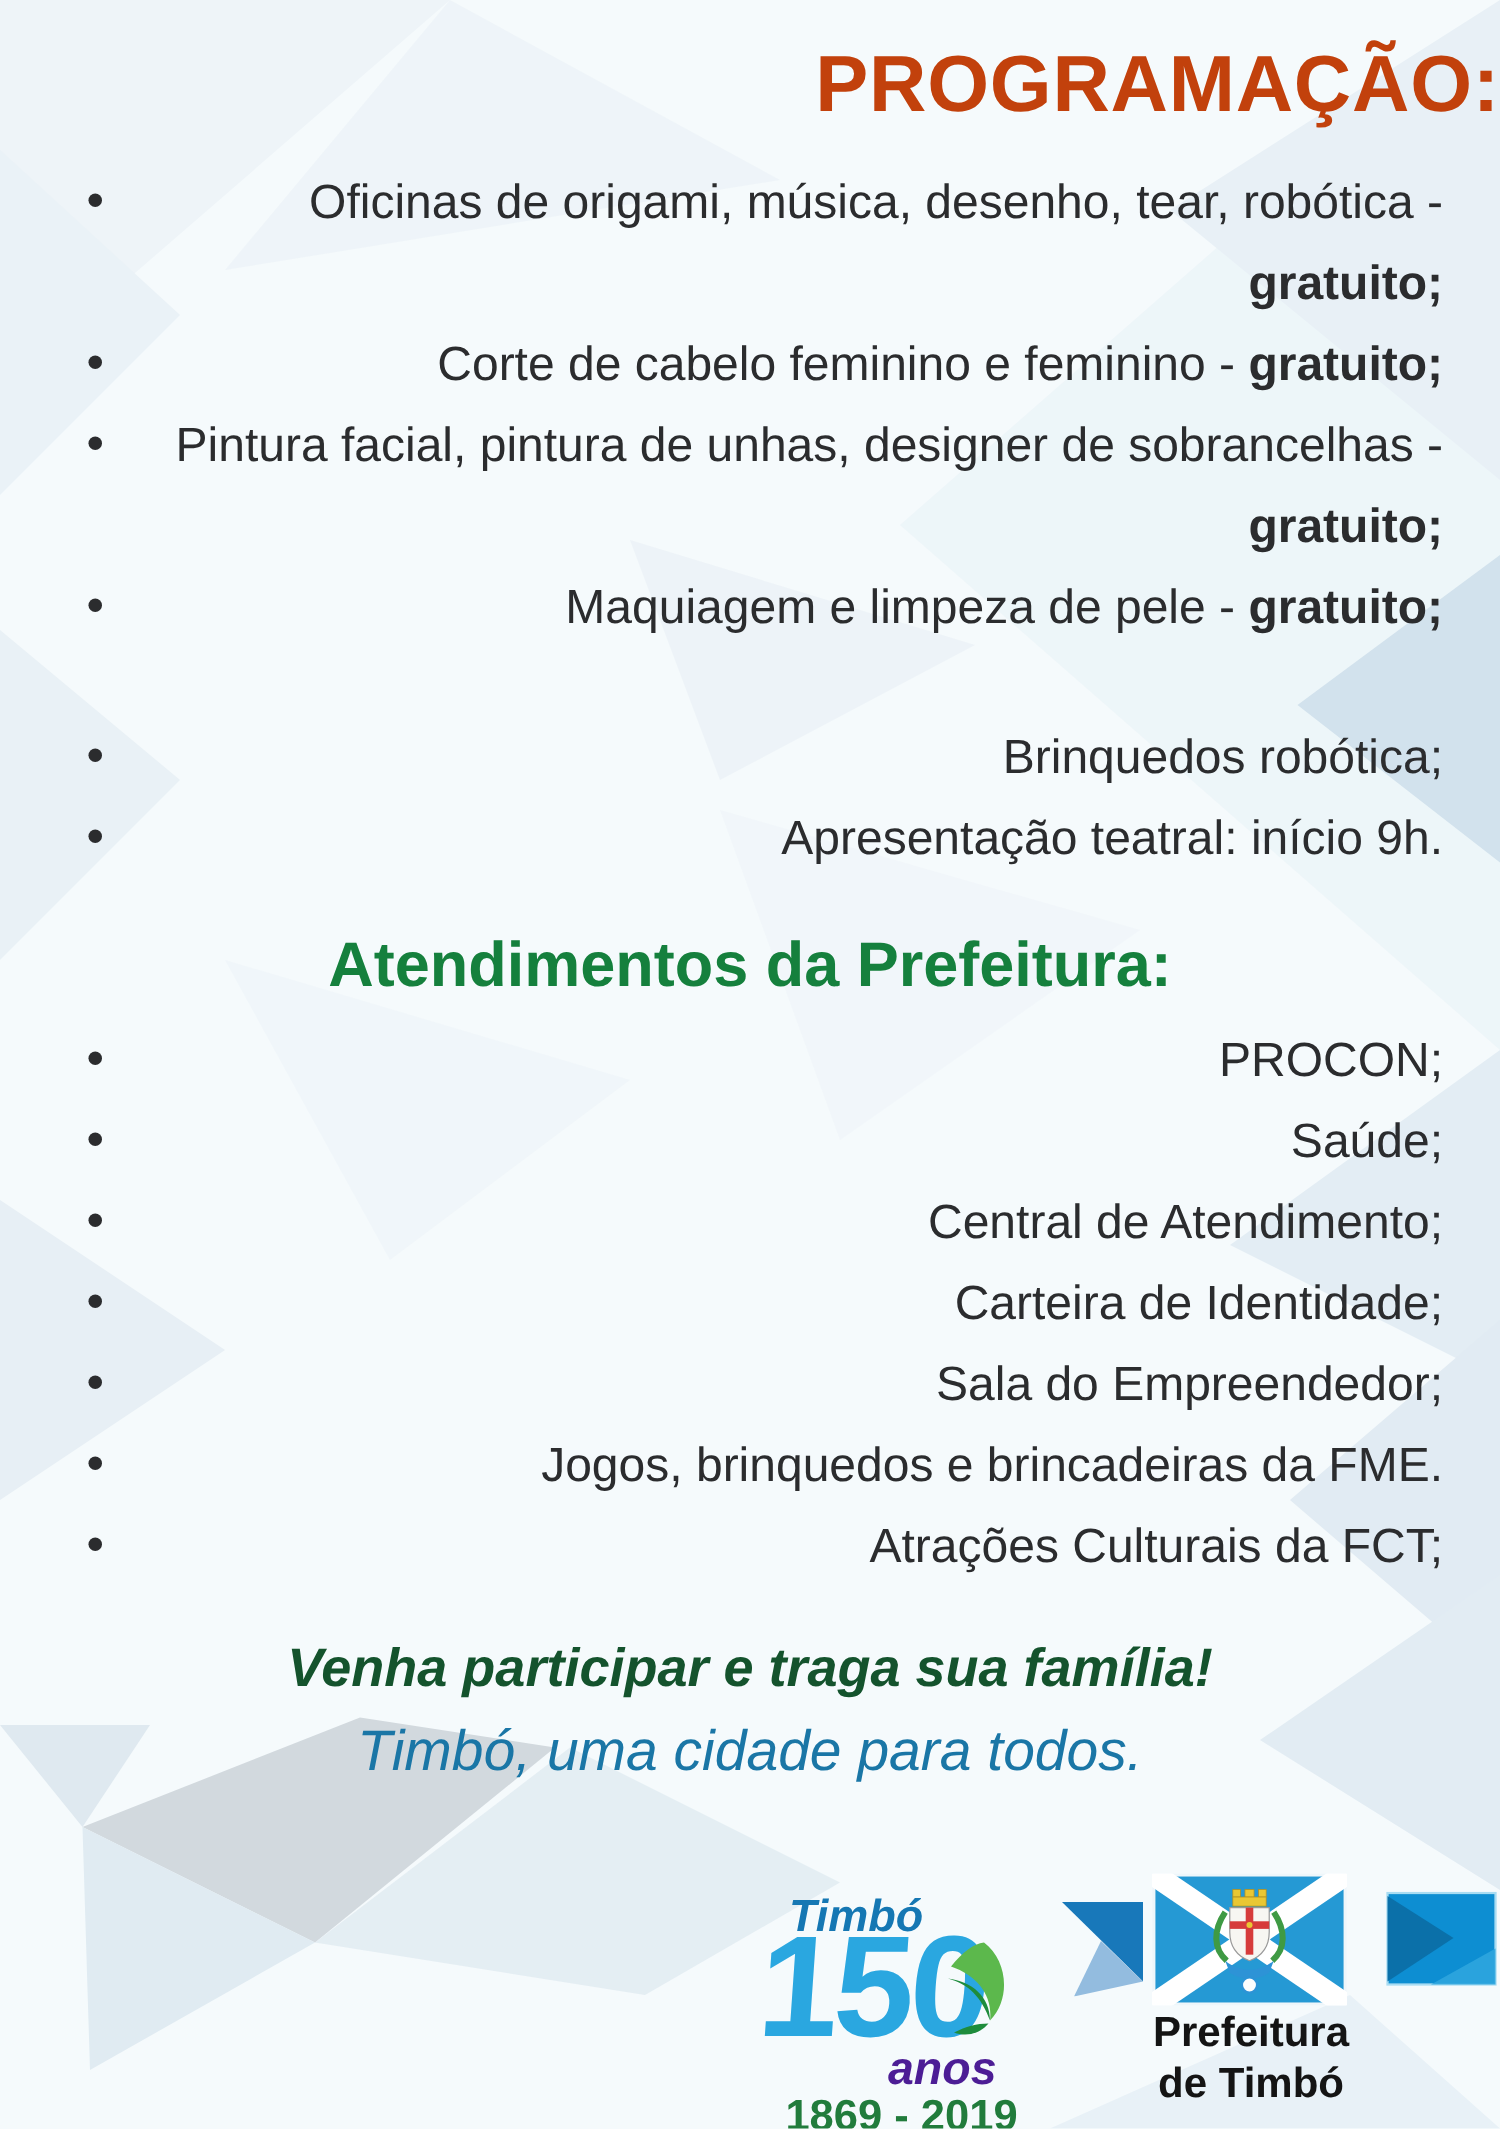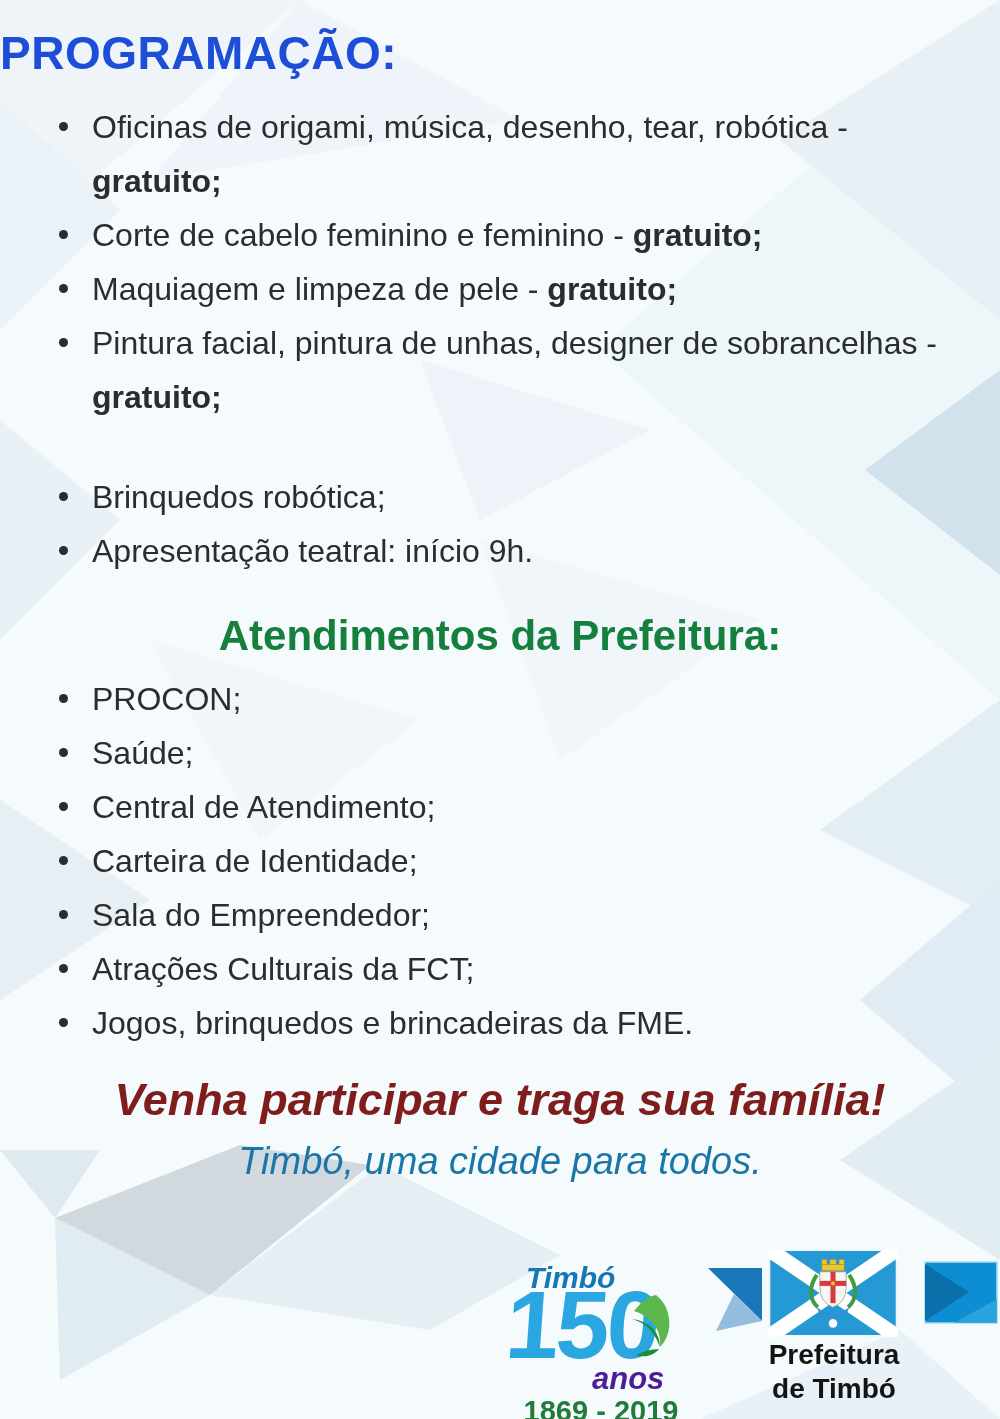--- a/index.html
+++ b/index.html
@@ -5,43 +5,43 @@
   html,body{margin:0;padding:0;}
   body{
     width:1000px;height:1419px;position:relative;overflow:hidden;
     font-family:"Liberation Sans","DejaVu Sans",sans-serif;
     color:#2b2c2e;background:#f5fafc;
   }
   .bg{position:absolute;left:0;top:0;z-index:0;}
   .content{position:relative;z-index:1;}
 
   h1{
-    margin:26px 0 0;text-align:left;
-    font-size:46px;font-weight:bold;color:#1d4ed8;letter-spacing:.5px;
+    margin:26px 0 0;text-align:right;
+    font-size:53px;font-weight:bold;color:#c2410c;letter-spacing:.5px;
   }
-  ul{list-style:none;margin:20px 0 0;padding:0 38px 0 92px;}
+  ul{list-style:none;margin:20px 0 0;padding:0 38px 0 92px;text-align:right;}
   li{
     position:relative;font-size:32px;line-height:54px;max-width:892px;
   }
   li::before{
     content:"";position:absolute;left:-33px;top:22px;
     width:9px;height:9px;border-radius:50%;background:#2b2c2e;
   }
   li strong{font-weight:bold;}
   li.gap{margin-top:46px;}
 
   h2{
     margin:34px 0 0;text-align:center;
     font-size:42px;font-weight:bold;color:#15803d;
   }
   .services-list{margin-top:12px;}
 
   .cta{
-    margin-top:24px;text-align:center;
-    font-size:45px;font-weight:bold;font-style:italic;color:#7f1d1d;
+    margin-top:34px;text-align:center;
+    font-size:36px;font-weight:bold;font-style:italic;color:#14532d;
   }
   .tagline{
     margin-top:14px;text-align:center;
     font-size:38px;font-style:italic;color:#1a76a6;
   }
 
   
   .logo150{position:absolute;left:500px;top:1250px;width:205px;height:165px;z-index:2;margin-top:11px;}
   .t150-city{position:absolute;left:26px;top:0;font-size:30px;font-weight:bold;font-style:italic;color:#1577b3;}
   .t150-num{
@@ -87,36 +87,36 @@
   <polygon points="700,1419 900,1330 1000,1419" fill="#e8f1f7"></polygon>
 </svg>
 
 <div class="content">
 
   <h1>PROGRAMAÇÃO:</h1>
 
   <ul>
     <li><span>Oficinas de origami, música, desenho, tear, robótica - </span><strong>gratuito;</strong></li>
     <li><span>Corte de cabelo feminino e feminino - </span><strong>gratuito;</strong></li>
+    <li><span>Pintura facial, pintura de unhas, designer de sobrancelhas - </span><strong>gratuito;</strong></li>
     <li><span>Maquiagem e limpeza de pele - </span><strong>gratuito;</strong></li>
-    <li><span>Pintura facial, pintura de unhas, designer de sobrancelhas - </span><strong>gratuito;</strong></li>
     <li class="gap"><span>Brinquedos robótica;</span><strong></strong></li>
     <li><span>Apresentação teatral: início 9h.</span><strong></strong></li>
   </ul>
 
   <h2>Atendimentos da Prefeitura:</h2>
 
   <ul class="services-list">
     <li>PROCON;</li>
     <li>Saúde;</li>
     <li>Central de Atendimento;</li>
     <li>Carteira de Identidade;</li>
     <li>Sala do Empreendedor;</li>
+    <li>Jogos, brinquedos e brincadeiras da FME.</li>
     <li>Atrações Culturais da FCT;</li>
-    <li>Jogos, brinquedos e brincadeiras da FME.</li>
   </ul>
 
   <div class="cta">Venha participar e traga sua família!</div>
   <div class="tagline">Timbó, uma cidade para todos.</div>
 </div>
 
 <div class="logo150">
   <div class="t150-city">Timbó</div>
   <div class="t150-num">150</div>
   <svg class="t150-leaf" width="56" height="66" viewBox="0 0 56 66" aria-hidden="true">

